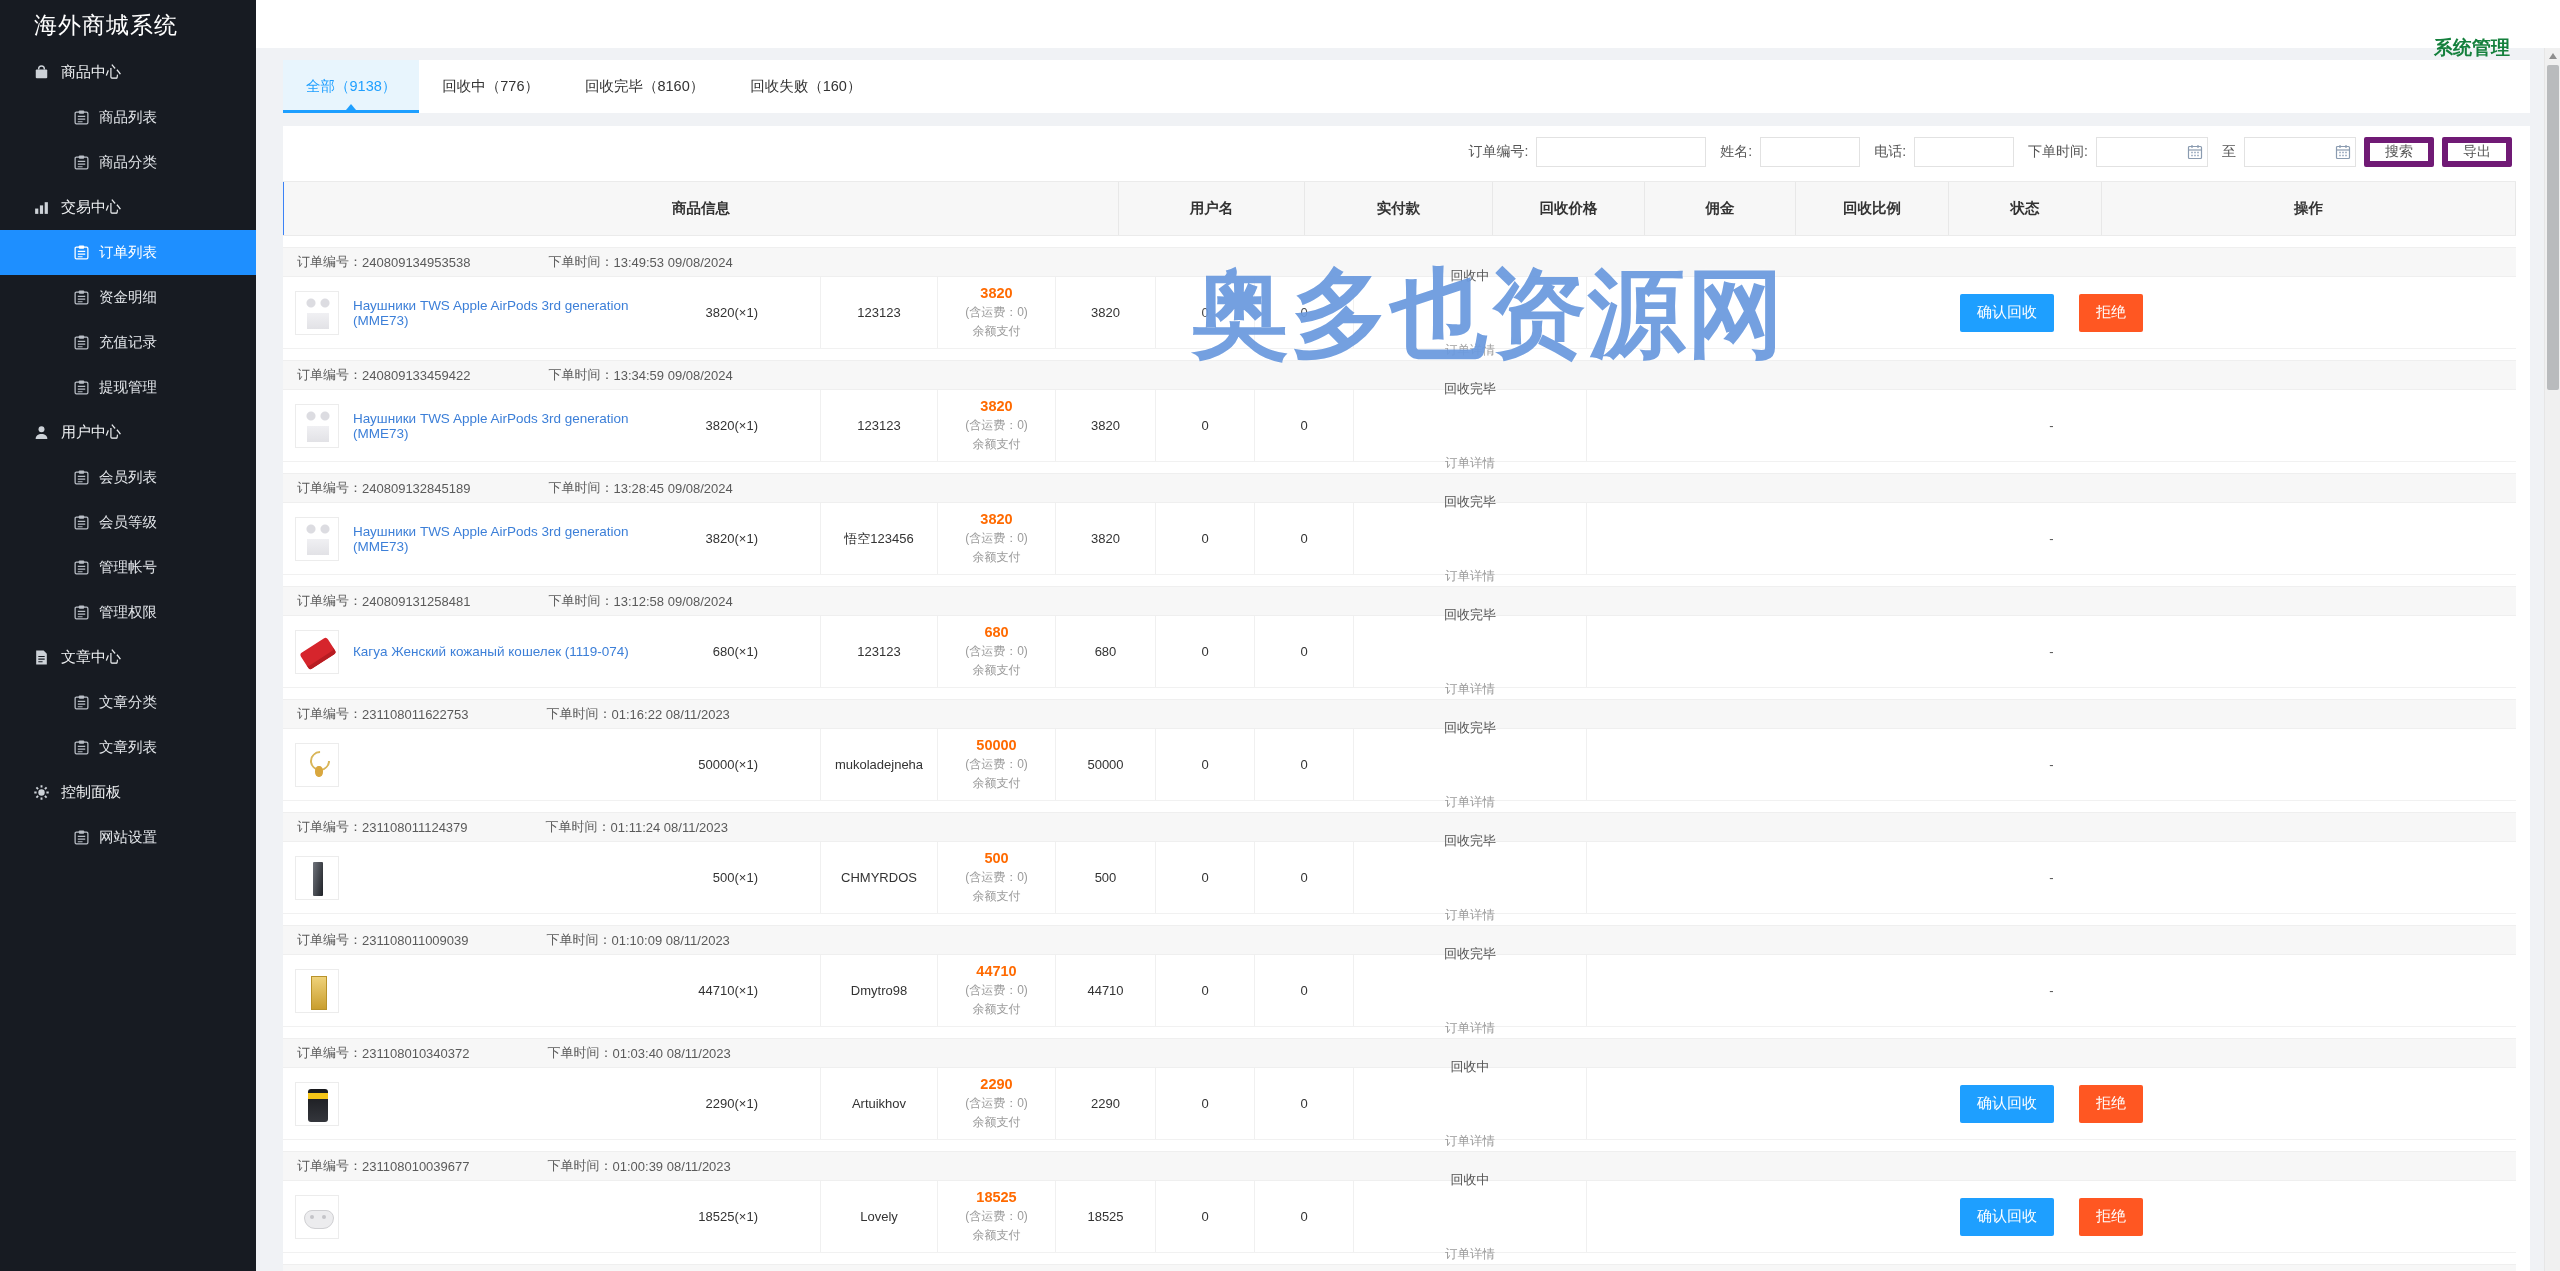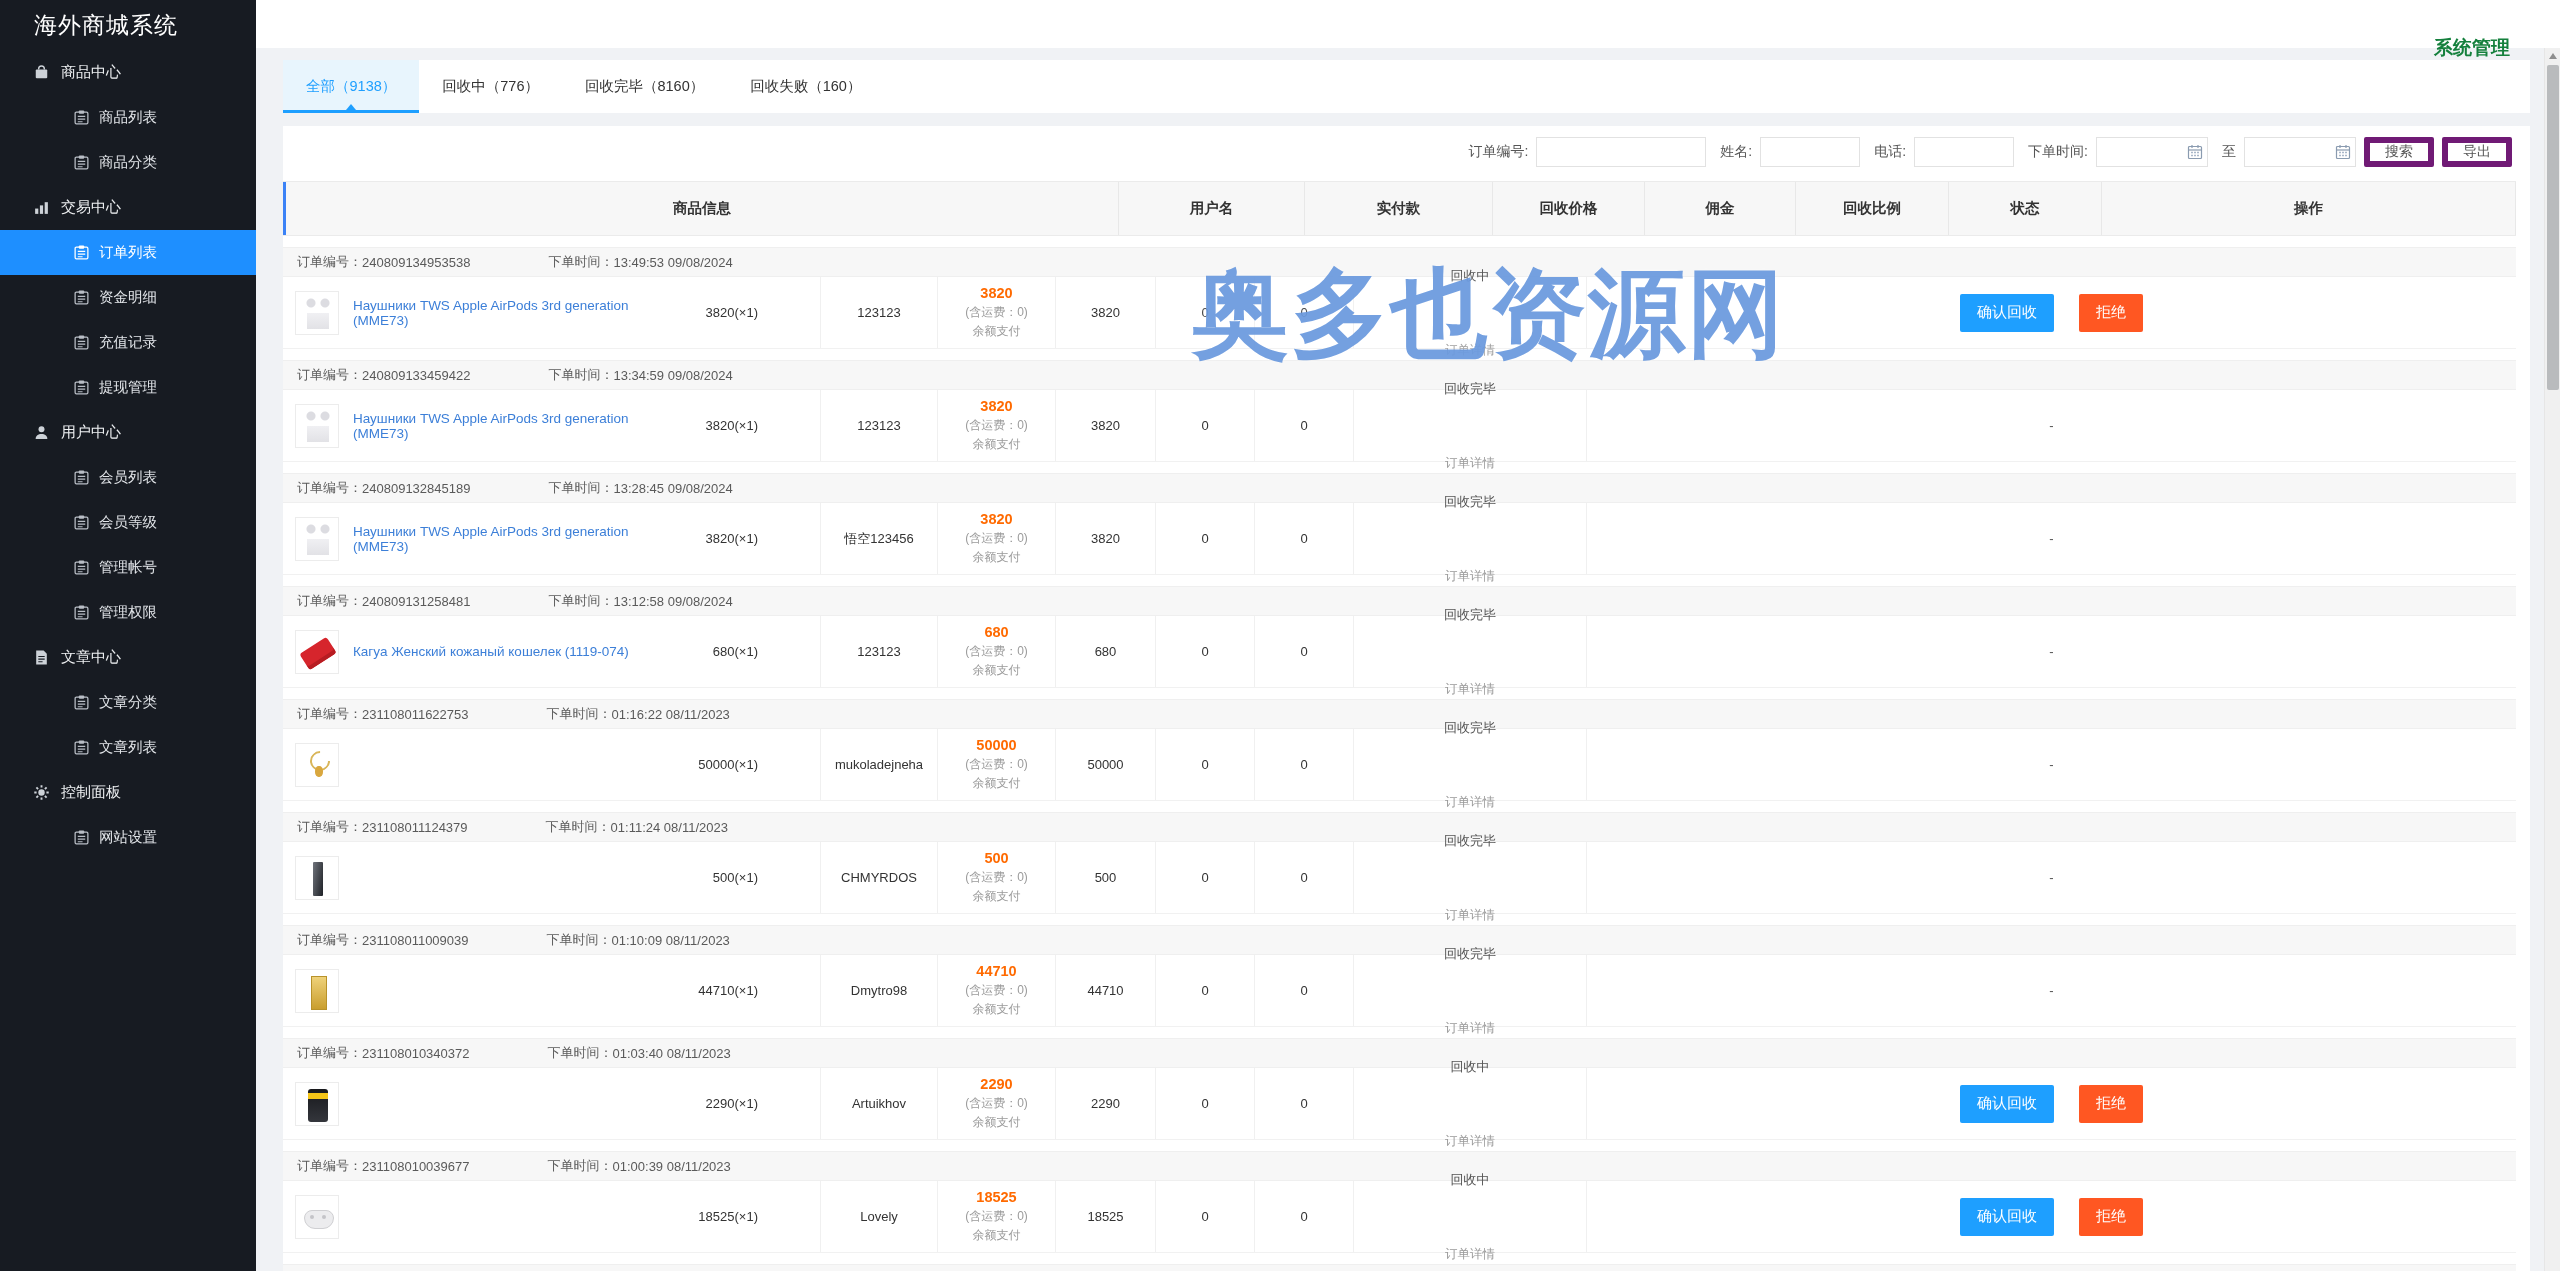--- a/index.html
+++ b/index.html
@@ -36,21 +36,21 @@
   .f-input { height:30px; border:1px solid #e2e2e2; background:#fff; outline:none; padding:0 8px; font-size:13px; color:#333; }
   .w-order { width:170px; } .w-name { width:100px; } .w-phone { width:100px; }
   .date-wrap { position:relative; width:112px; }
   .date-wrap .f-input { width:100%; padding-right:24px; }
   .cal-icon { position:absolute; right:5px; top:7px; width:16px; height:16px; }
   .f-btn { height:30px; padding:0 15px; background:#fff; border:6px solid #701a75; font-size:14px; color:#555; cursor:pointer; border-radius:2px; }
 
   
   .grid-head { display:flex; margin-top:14px; height:55px; background:#f7f7f7; border-top:1px solid #ebebeb; border-bottom:1px solid #ebebeb; }
   .gh-cell { display:flex; align-items:center; justify-content:center; font-weight:bold; font-size:14.5px; color:#333; border-right:1px solid #e8e8e8; }
-  .gh-cell:first-child { border-left:3px solid #3b82f6; }
+  .gh-cell:first-child { border-left:1px solid #3b82f6; }
   .gh-c0{width:836px;} .gh-c1{width:186px;} .gh-c2{width:188px;} .gh-c3{width:152px;}
   .gh-c4{width:151px;} .gh-c5{width:153px;} .gh-c6{width:153px;} .gh-c7{flex:1;}
 
   
   .group-gap { height:11px; }
   .order-bar { height:30px; background:#f7f7f7; border-top:1px solid #efefef; border-bottom:1px solid #efefef; display:flex; align-items:center; padding-left:14px; font-size:13px; color:#5a5a5a; }
   .order-time { margin-left:78px; }
   .order-row { height:72px; display:flex; border-bottom:1px solid #f1f1f1; }
   .cell { display:flex; align-items:center; justify-content:center; border-right:1px solid #f0f0f0; font-size:13px; color:#333; }
   .c-prod { width:538px; justify-content:flex-start; padding-left:12px; }

